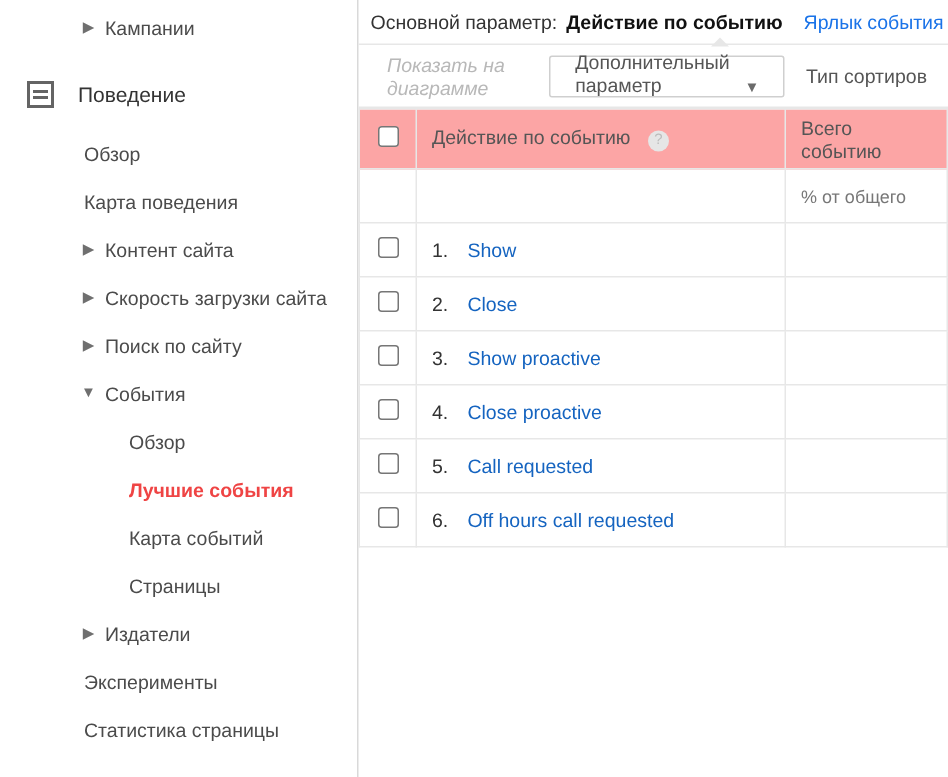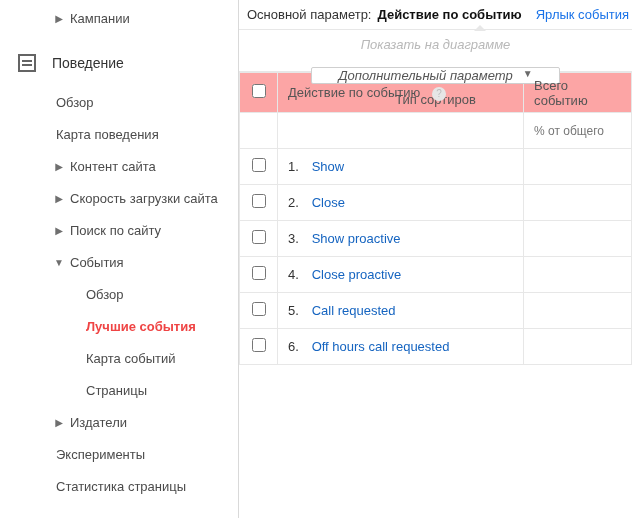--- a/index.html
+++ b/index.html
@@ -67,32 +67,31 @@
     content:""; position:absolute; left:0; right:0; bottom:-9px;
     width:0; height:0; margin:auto;
     border-left:6px solid transparent; border-right:6px solid transparent;
     border-bottom:6px solid #e7e7e7;
     left:50%; transform:translateX(-50%);
   }
   .dim-link { color:#1a73e8; margin-right:8px; cursor:pointer; }
 
   .controls-row {
     display:flex; align-items:center; height:42px;
-    padding:0 8px; border-bottom:1px solid #e7e7e7; gap:8px;flex-direction:column;
+    padding:0 8px; border-bottom:1px solid #e7e7e7; gap:8px;
   }
   .ghost-btn {
     color:#b8b8b8; font-style:italic; padding:6px 10px;
     border:1px solid transparent; border-radius:2px;
   }
   .dropdown {
-    display:flex; align-items:flex-start; gap:10px;
+    display:flex; align-items:flex-end; gap:10px;
     border:1px solid #cfcfcf; border-radius:2px;
-    height:28px; padding:0 26px; color:#555; background:#fff;
+    height:28px; padding:0 16px; color:#555; background:#fff;
     cursor:pointer;
-    font-style:italic;
   }
   .dropdown .caret { font-size:10px; color:#6b6b6b; }
   .sort-label { color:#555; padding:0 6px; white-space:nowrap; }
 
   
   .tbl { width:100%; border-collapse:collapse; table-layout:fixed; }
   .tbl th, .tbl td { border:1px solid #e7e7e7; }
   .tbl thead th {
     background:#fca5a5; font-weight:400; color:#555; text-align:left;
     height:40px; padding:0 10px; vertical-align:middle;

